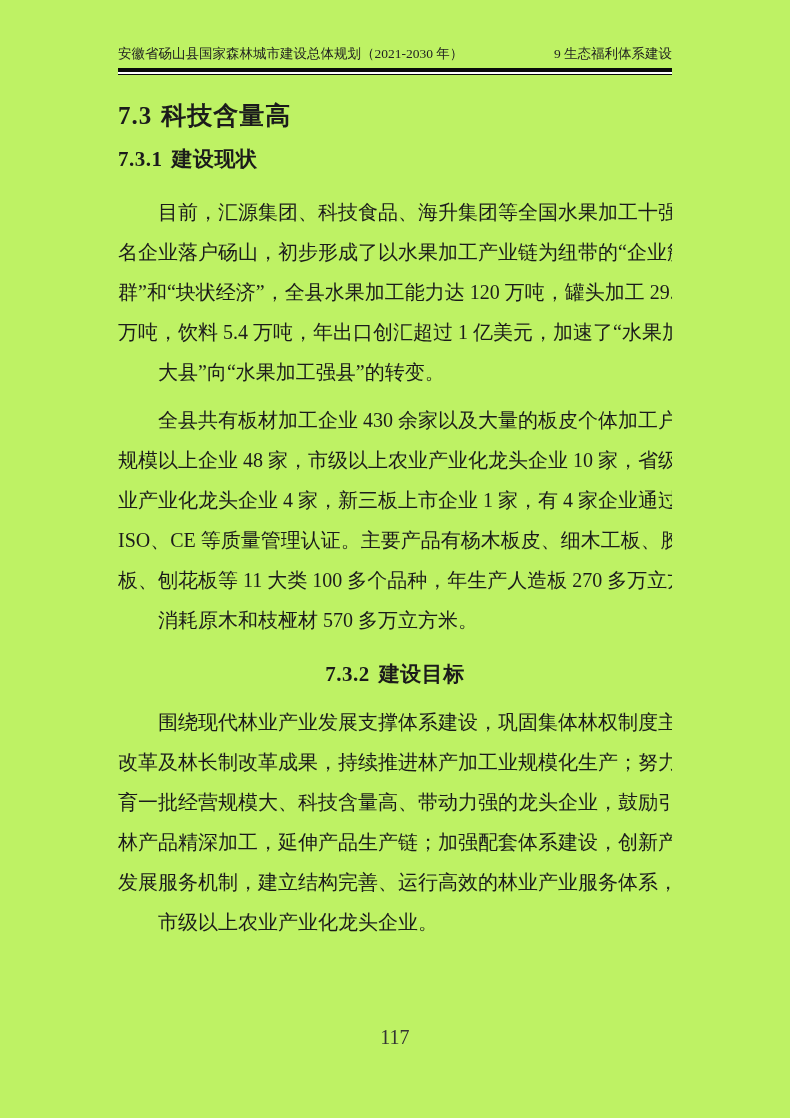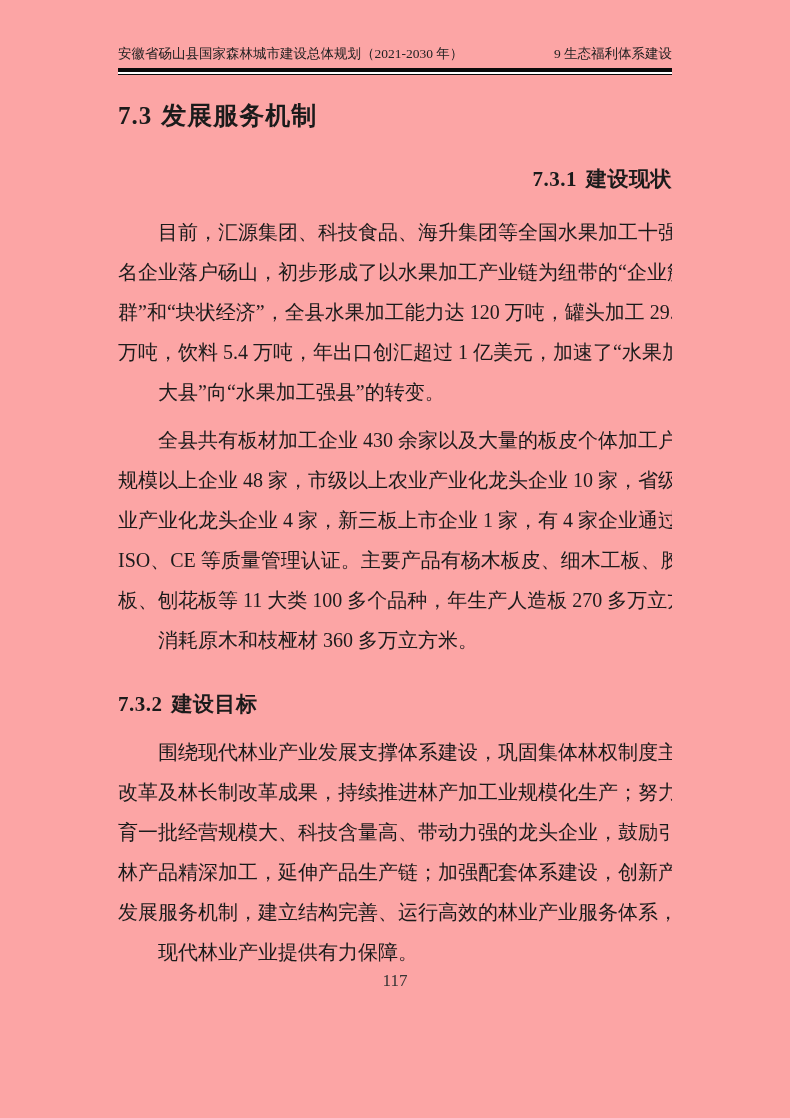--- a/index.html
+++ b/index.html
@@ -1,21 +1,21 @@
 <!DOCTYPE html>
 <html lang="zh"><head>
 <meta charset="utf-8">
 <style>
   html, body { margin: 0; padding: 0; background: #e9e9e9; }
   .page {
     position: relative;
     width: 790px;
     height: 1118px;
     margin: 0 auto;
-    background: #fca5a5;
+    background: #bef264;
     box-sizing: border-box;
     padding: 44px 118px 0 118px;
     overflow: hidden;
     color: #1b1b1b;
     font-family: "Liberation Serif", serif;
   }
   .header-row {
     display: flex;
     justify-content: space-between;
     align-items: baseline;
@@ -39,22 +39,22 @@
     font-weight: bold;
     letter-spacing: 1px;
   }
   .section-heading {
     margin: 0;
     font-size: 21px;
     line-height: 28px;
     font-weight: bold;
     letter-spacing: 0.5px;
   }
-  .section-heading.s1 { margin-top: 34px; text-align: right; }
-  .section-heading.s2 { margin-top: 30px; }
+  .section-heading.s1 { margin-top: 14px; }
+  .section-heading.s2 { margin-top: 20px; text-align: center; }
   .heading-number {
     font-family: Liberation Serif, serif;
     margin-right: 9px;
   }
   .heading-title {
     font-family: "Liberation Sans", sans-serif;
   }
   .paragraph { margin: 0; }
   .paragraph.p1 { margin-top: 19px; }
   .paragraph.p2 { margin-top: 8px; }
@@ -64,72 +64,73 @@
     line-height: 40px;
     height: 40px;
     text-align: justify;
     text-align-last: justify;
     white-space: nowrap;
     overflow: hidden;
   }
   .line.first { text-indent: 40px; }
   .line.last { text-align-last: left; margin-left: 40px; }
   .footer {
+    margin-top: 86px;
     text-align: center;
-    font-size: 17px;
+    font-size: 20px;
     line-height: 18px;
     color: #333;
   }
 </style>
 </head>
 <body>
 
 <div class="page">
 
   <div class="header-row">
     <span>安徽省砀山县国家森林城市建设总体规划（2021-2030 年）</span>
     <span>9 生态福利体系建设</span>
   </div>
   <div class="header-rule"></div>
 
   <h1 class="chapter-heading">
-    <span class="heading-number">7.3</span><span class="heading-title">发展服务机制</span>
+    <span class="heading-number">7.3</span><span class="heading-title">科技含量高</span>
   </h1>
 
   <h2 class="section-heading s1">
     <span class="heading-number">7.3.1</span><span class="heading-title">建设现状</span>
   </h2>
 
   <div class="paragraph p1">
     <div class="line first">目前，汇源集团、科技食品、海升集团等全国水果加工十强知</div>
     <div class="line">名企业落户砀山，初步形成了以水果加工产业链为纽带的“企业簇</div>
     <div class="line">群”和“块状经济”，全县水果加工能力达 120 万吨，罐头加工 29.1</div>
     <div class="line">万吨，饮料 5.4 万吨，年出口创汇超过 1 亿美元，加速了“水果加工</div>
     <div class="line last">大县”向“水果加工强县”的转变。</div>
   </div>
 
   <div class="paragraph p2">
     <div class="line first">全县共有板材加工企业 430 余家以及大量的板皮个体加工户，</div>
     <div class="line">规模以上企业 48 家，市级以上农业产业化龙头企业 10 家，省级林</div>
     <div class="line">业产业化龙头企业 4 家，新三板上市企业 1 家，有 4 家企业通过了</div>
     <div class="line">ISO、CE 等质量管理认证。主要产品有杨木板皮、细木工板、胶合</div>
     <div class="line">板、刨花板等 11 大类 100 多个品种，年生产人造板 270 多万立方米，</div>
-    <div class="line last">消耗原木和枝桠材 360 多万立方米。</div>
+    <div class="line last">消耗原木和枝桠材 570 多万立方米。</div>
   </div>
 
   <h2 class="section-heading s2">
     <span class="heading-number">7.3.2</span><span class="heading-title">建设目标</span>
   </h2>
 
   <div class="paragraph p3">
     <div class="line first">围绕现代林业产业发展支撑体系建设，巩固集体林权制度主体</div>
     <div class="line">改革及林长制改革成果，持续推进林产加工业规模化生产；努力培</div>
     <div class="line">育一批经营规模大、科技含量高、带动力强的龙头企业，鼓励引导</div>
     <div class="line">林产品精深加工，延伸产品生产链；加强配套体系建设，创新产业</div>
     <div class="line">发展服务机制，建立结构完善、运行高效的林业产业服务体系，为</div>
-    <div class="line last">现代林业产业提供有力保障。</div>
+    <div class="line last">市级以上农业产业化龙头企业。</div>
   </div>
 
   <div class="footer">
     <span>117</span>
   </div>
 
 </div>
 
 </body></html>

